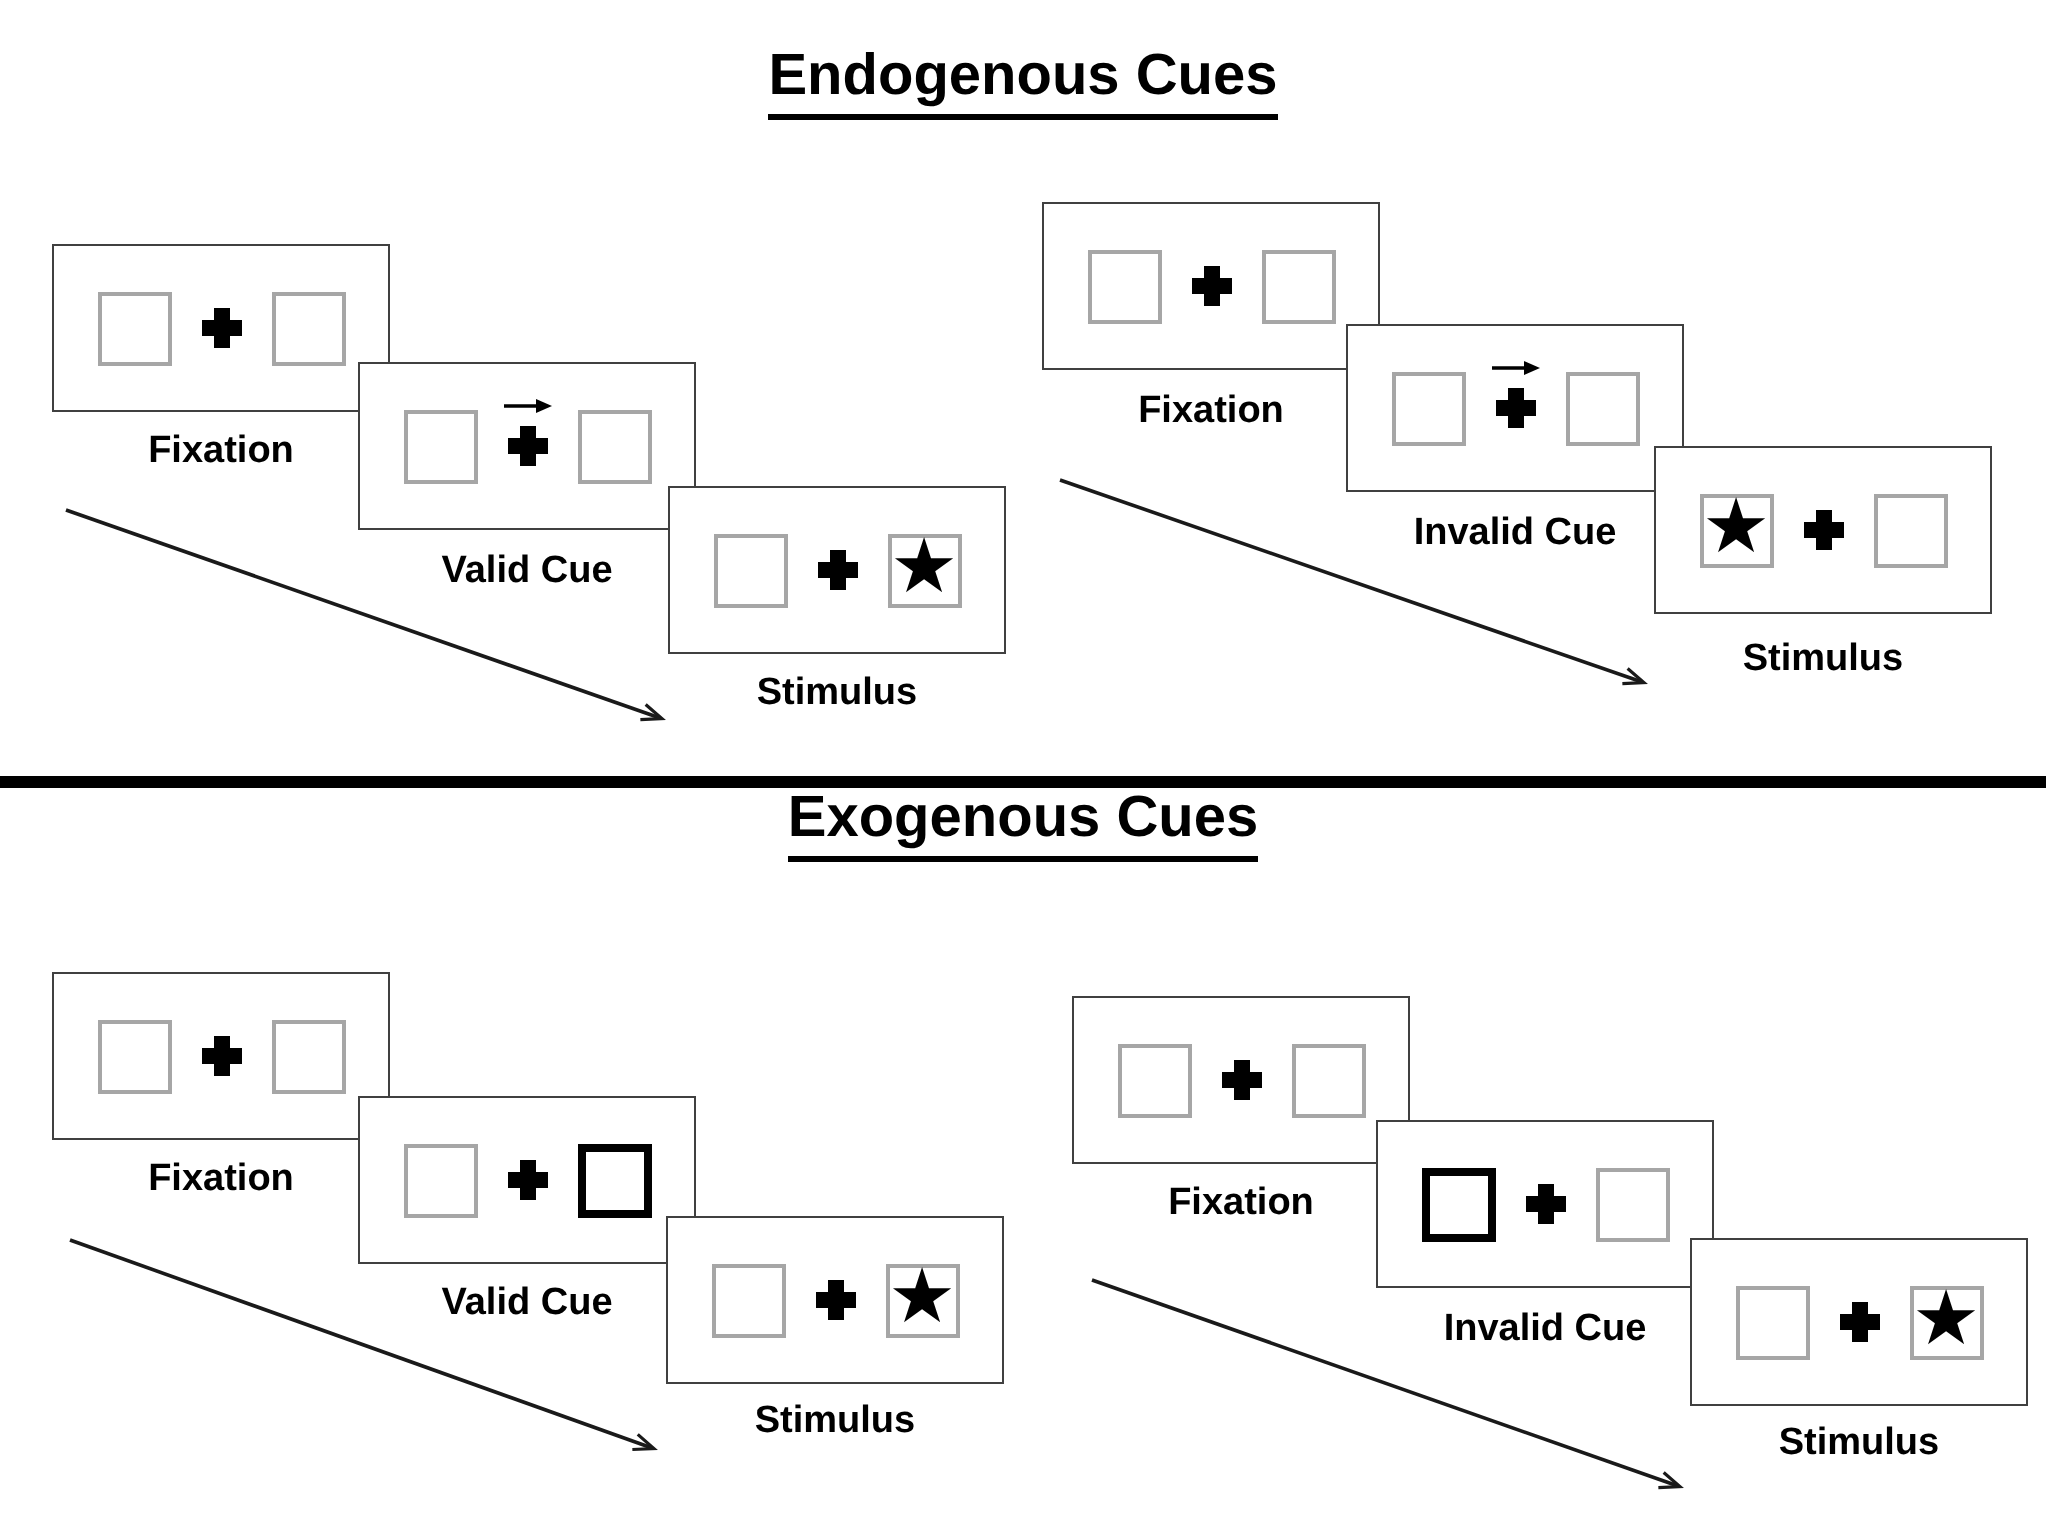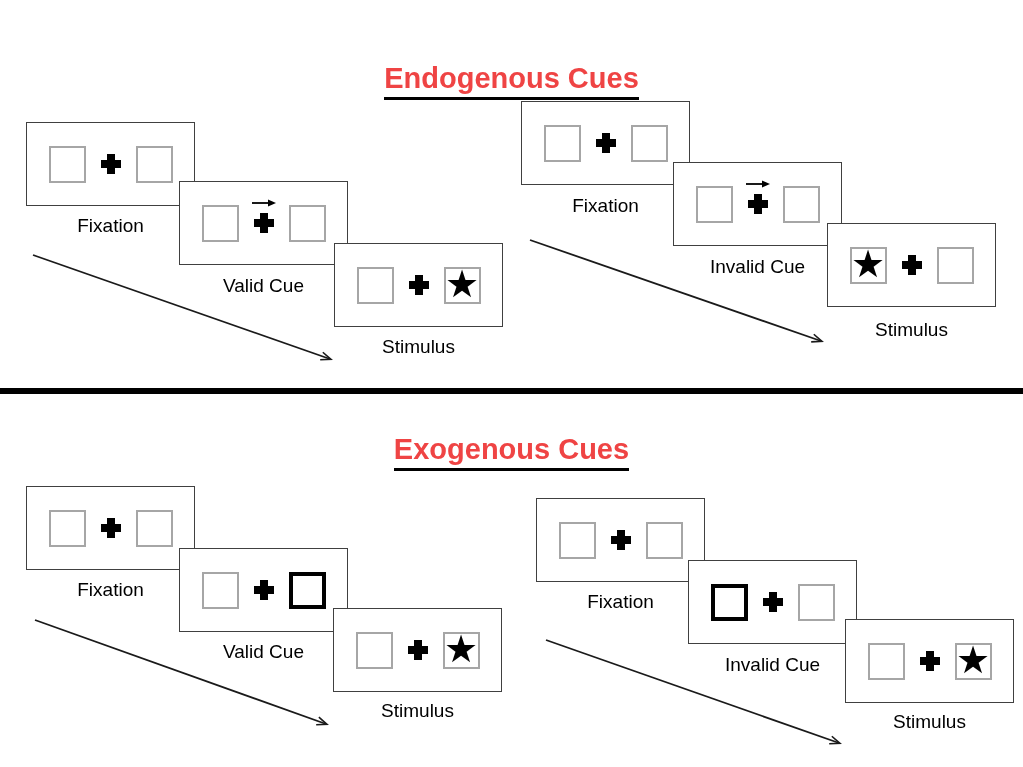--- a/index.html
+++ b/index.html
@@ -3,21 +3,21 @@
 <meta charset="utf-8">
 <style>
   html, body { margin:0; padding:0; background:#ffffff; }
   #canvas {
     position:relative; width:1023px; height:767px;
     background:#ffffff; overflow:hidden;
     font-family:"Liberation Sans", sans-serif;
   }
   .section-title {
     position:absolute; left:0; width:1023px; text-align:center;
-    font-size:29px; font-weight:bold; color:#ef4444;margin-top:40px;
+    font-size:29px; font-weight:bold; color:#000000;
   }
   .section-title .title-text {
     display:inline-block; border-bottom:3px solid #000; padding-bottom:2px;
   }
   #title-endogenous { top:22px; }
   #title-exogenous  { top:393px; }
   .divider {
     position:absolute; left:0; top:388px; width:1023px; height:6px;
     background:#000;
   }
@@ -40,21 +40,21 @@
   .plus { position:absolute; left:0; top:0; width:20px; height:20px; }
   .plus::before {
     content:""; position:absolute; left:0; top:6px; width:20px; height:8px; background:#000;
   }
   .plus::after {
     content:""; position:absolute; left:6px; top:0; width:8px; height:20px; background:#000;
   }
   .cue-arrow { position:absolute; left:-2px; top:-15px; width:26px; height:10px; }
   .frame-label {
     position:absolute; width:169px; text-align:center;
-    font-size:19px; font-weight:normal; color:#000; white-space:nowrap;
+    font-size:19px; font-weight:bold; color:#000; white-space:nowrap;
   }
   #arrow-layer { position:absolute; left:0; top:0; pointer-events:none; }
 </style>
 </head>
 <body>
 
 <div id="canvas">
 
   <div class="section-title" id="title-endogenous">
     <span class="title-text">Endogenous Cues</span>

